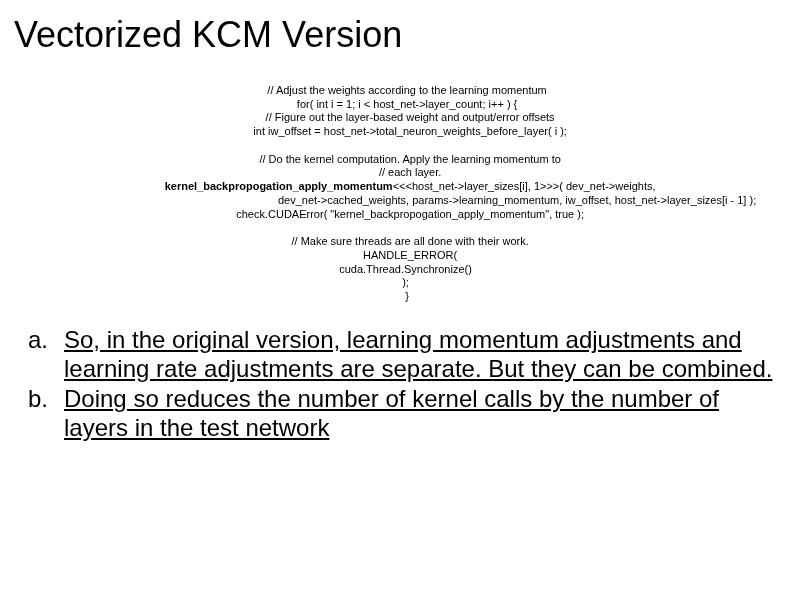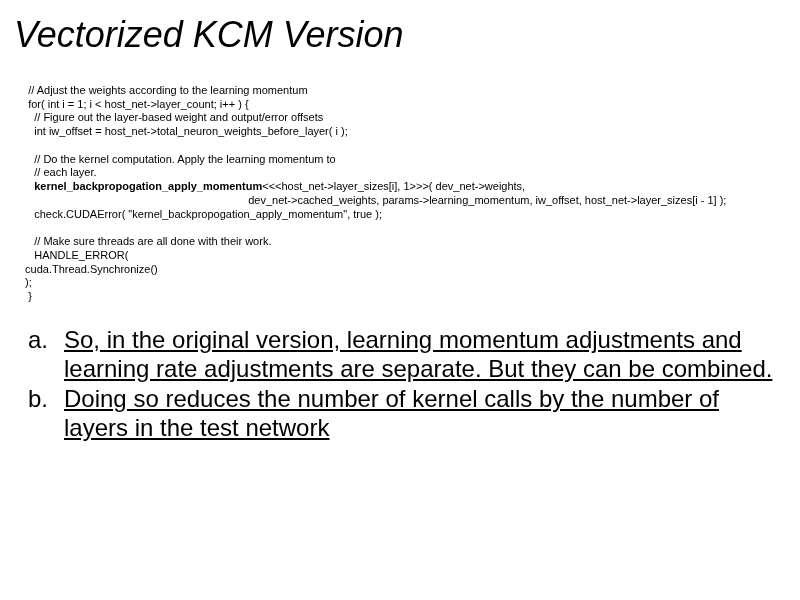--- a/index.html
+++ b/index.html
@@ -11,29 +11,29 @@
     width: 800px;
     height: 600px;
     box-sizing: border-box;
     overflow: hidden;
   }
   .title {
     font-size: 36px;
     font-weight: 400;
     margin: 0 0 14px 0;
     letter-spacing: 0px;
-    font-style: italic;
   }
   .code-block {
     font-family: Arial, Helvetica, sans-serif;
     font-size: 11px;
     line-height: 1.25;
     white-space: pre-wrap;
     margin-left: 8px;
     margin-bottom: 22px;
+    text-align: center;
   }
   .code-block .bold {
     font-weight: bold;
   }
   .notes {
     font-size: 24px;
     line-height: 1.2;
     margin-left: 0;
     padding: 0;
   }

